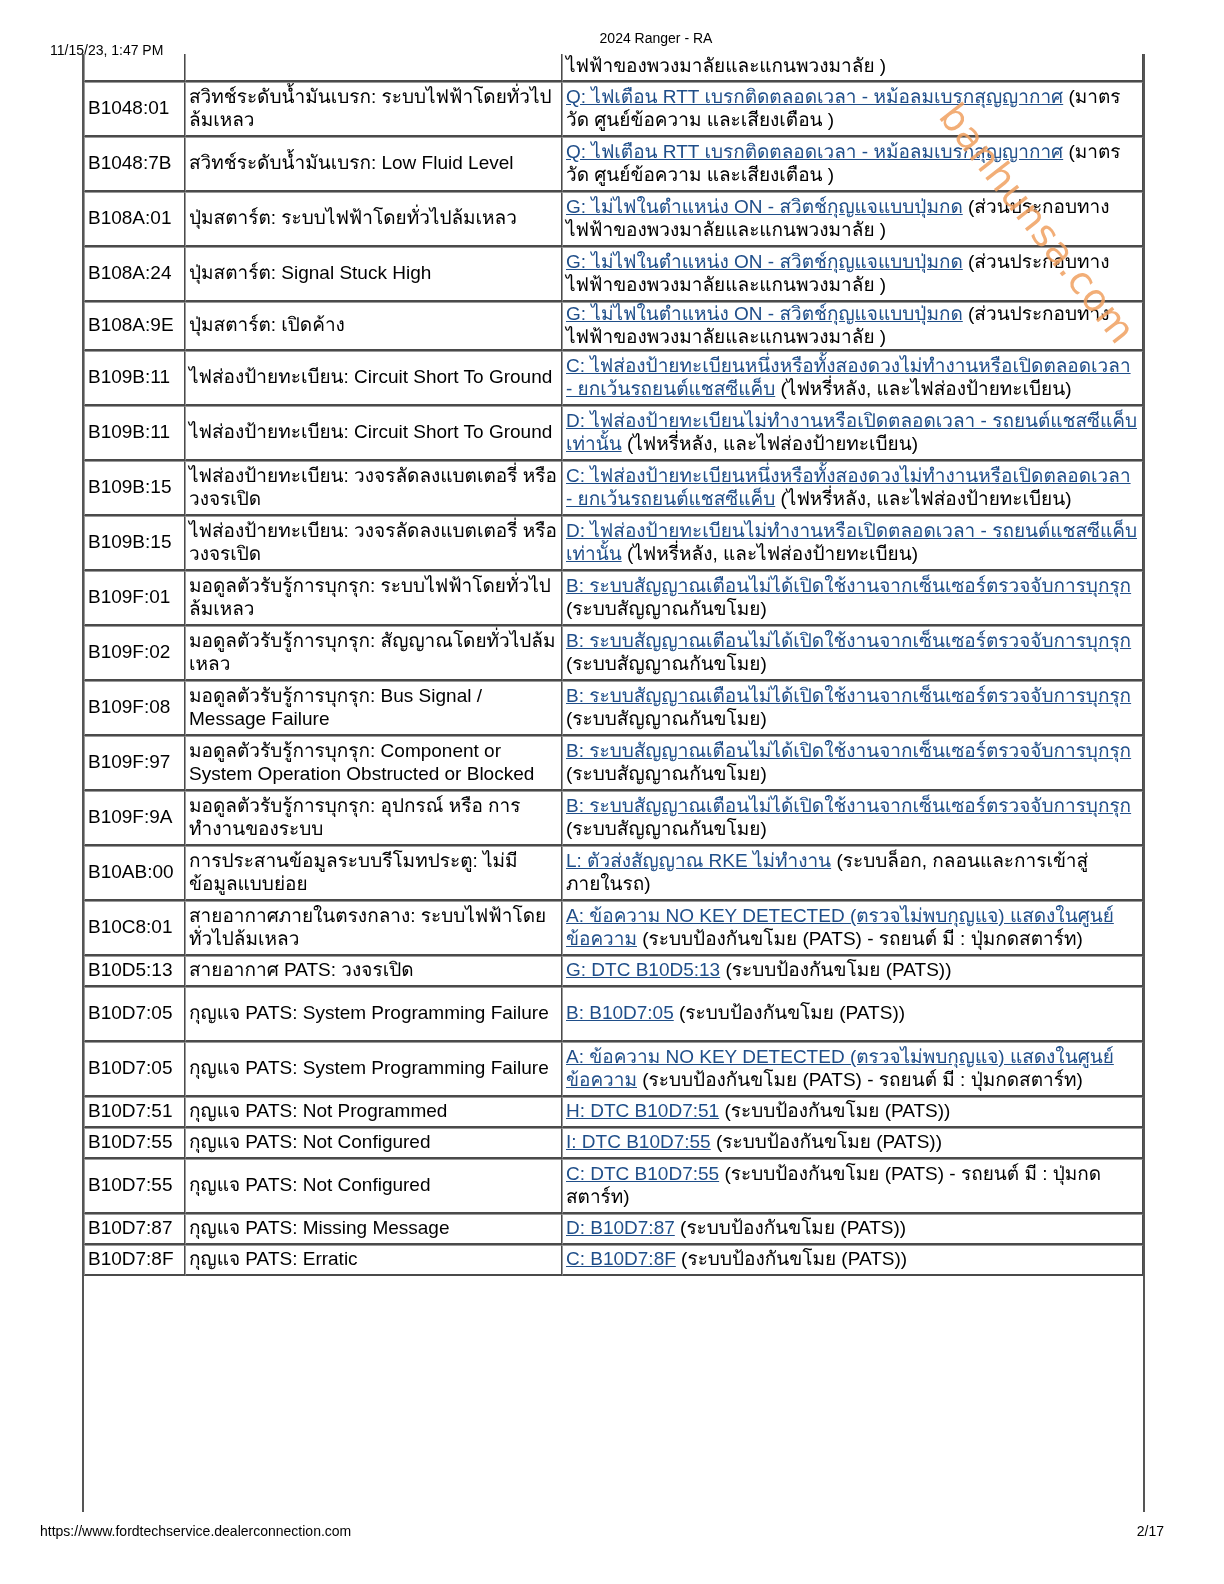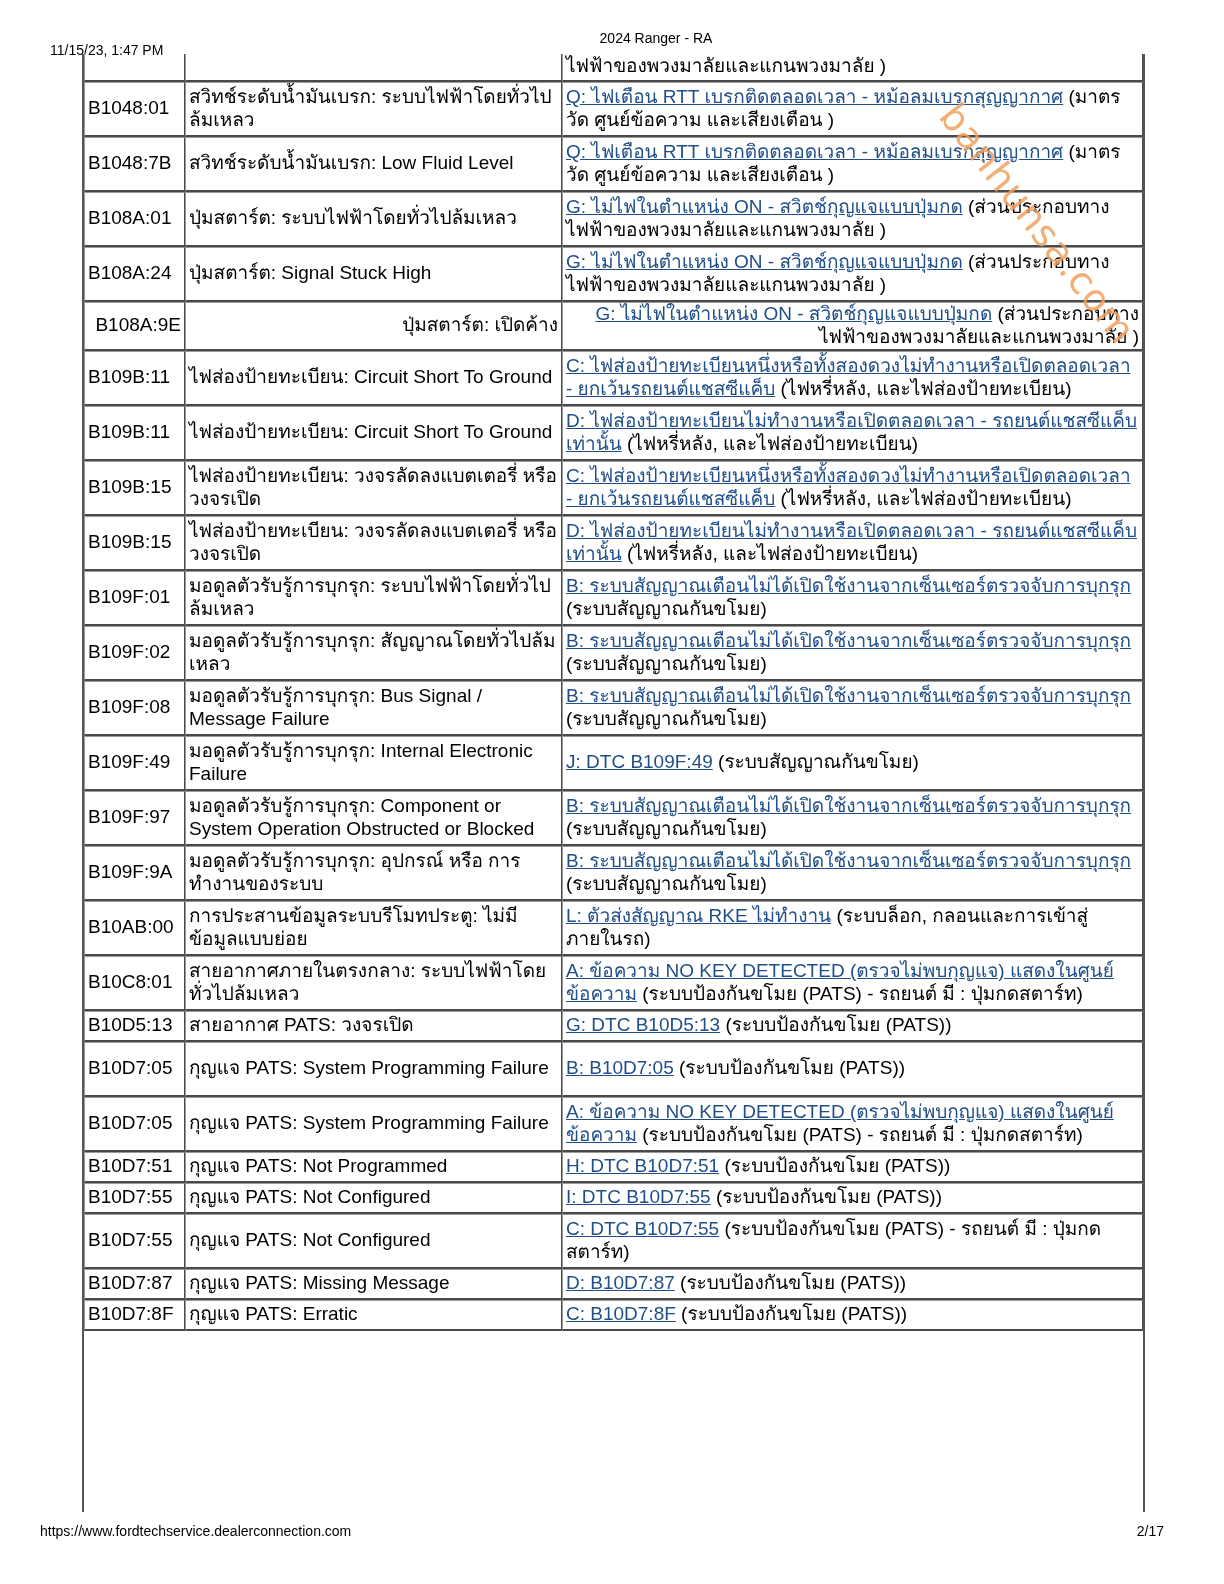--- a/index.html
+++ b/index.html
@@ -70,21 +70,21 @@
         <tr style="height: 55px;">
           <td class="code">B108A:01</td>
           <td class="desc">ปุ่มสตาร์ต: ระบบไฟฟ้าโดยทั่วไปล้มเหลว</td>
           <td class="act"><a class="lnk" href="#">G: ไม่ไฟในตำแหน่ง ON - สวิตช์กุญแจแบบปุ่มกด</a><span> (ส่วนประกอบทางไฟฟ้าของพวงมาลัยและแกนพวงมาลัย )</span></td>
         </tr>
         <tr style="height: 55px; margin-top: 40px;">
           <td class="code">B108A:24</td>
           <td class="desc">ปุ่มสตาร์ต: Signal Stuck High</td>
           <td class="act"><a class="lnk" href="#">G: ไม่ไฟในตำแหน่ง ON - สวิตช์กุญแจแบบปุ่มกด</a><span> (ส่วนประกอบทางไฟฟ้าของพวงมาลัยและแกนพวงมาลัย )</span></td>
         </tr>
-        <tr style="height: 48px; text-align: right;">
+        <tr style="height: 48px;">
           <td class="code">B108A:9E</td>
           <td class="desc">ปุ่มสตาร์ต: เปิดค้าง</td>
           <td class="act"><a class="lnk" href="#">G: ไม่ไฟในตำแหน่ง ON - สวิตช์กุญแจแบบปุ่มกด</a><span> (ส่วนประกอบทางไฟฟ้าของพวงมาลัยและแกนพวงมาลัย )</span></td>
         </tr>
         <tr style="height: 55px;">
           <td class="code">B109B:11</td>
           <td class="desc">ไฟส่องป้ายทะเบียน: Circuit Short To Ground</td>
           <td class="act"><a class="lnk" href="#">C: ไฟส่องป้ายทะเบียนหนึ่งหรือทั้งสองดวงไม่ทำงานหรือเปิดตลอดเวลา - ยกเว้นรถยนต์แชสซีแค็บ</a><span> (ไฟหรี่หลัง, และไฟส่องป้ายทะเบียน)</span></td>
         </tr>
         <tr style="height: 55px;">
@@ -109,25 +109,20 @@
         </tr>
         <tr style="height: 55px;">
           <td class="code">B109F:02</td>
           <td class="desc">มอดูลตัวรับรู้การบุกรุก: สัญญาณโดยทั่วไปล้มเหลว</td>
           <td class="act"><a class="lnk" href="#">B: ระบบสัญญาณเตือนไม่ได้เปิดใช้งานจากเซ็นเซอร์ตรวจจับการบุกรุก</a><span> (ระบบสัญญาณกันขโมย)</span></td>
         </tr>
         <tr style="height: 55px;">
           <td class="code">B109F:08</td>
           <td class="desc">มอดูลตัวรับรู้การบุกรุก: Bus Signal / Message Failure</td>
           <td class="act"><a class="lnk" href="#">B: ระบบสัญญาณเตือนไม่ได้เปิดใช้งานจากเซ็นเซอร์ตรวจจับการบุกรุก</a><span> (ระบบสัญญาณกันขโมย)</span></td>
-        </tr>
-        <tr style="height: 55px;">
-          <td class="code">B109F:49</td>
-          <td class="desc">มอดูลตัวรับรู้การบุกรุก: Internal Electronic Failure</td>
-          <td class="act"><a class="lnk" href="#">J: DTC B109F:49</a><span> (ระบบสัญญาณกันขโมย)</span></td>
         </tr>
         <tr style="height: 55px;">
           <td class="code">B109F:97</td>
           <td class="desc">มอดูลตัวรับรู้การบุกรุก: Component or System Operation Obstructed or Blocked</td>
           <td class="act"><a class="lnk" href="#">B: ระบบสัญญาณเตือนไม่ได้เปิดใช้งานจากเซ็นเซอร์ตรวจจับการบุกรุก</a><span> (ระบบสัญญาณกันขโมย)</span></td>
         </tr>
         <tr style="height: 55px;">
           <td class="code">B109F:9A</td>
           <td class="desc">มอดูลตัวรับรู้การบุกรุก: อุปกรณ์ หรือ การทำงานของระบบ</td>
           <td class="act"><a class="lnk" href="#">B: ระบบสัญญาณเตือนไม่ได้เปิดใช้งานจากเซ็นเซอร์ตรวจจับการบุกรุก</a><span> (ระบบสัญญาณกันขโมย)</span></td>

